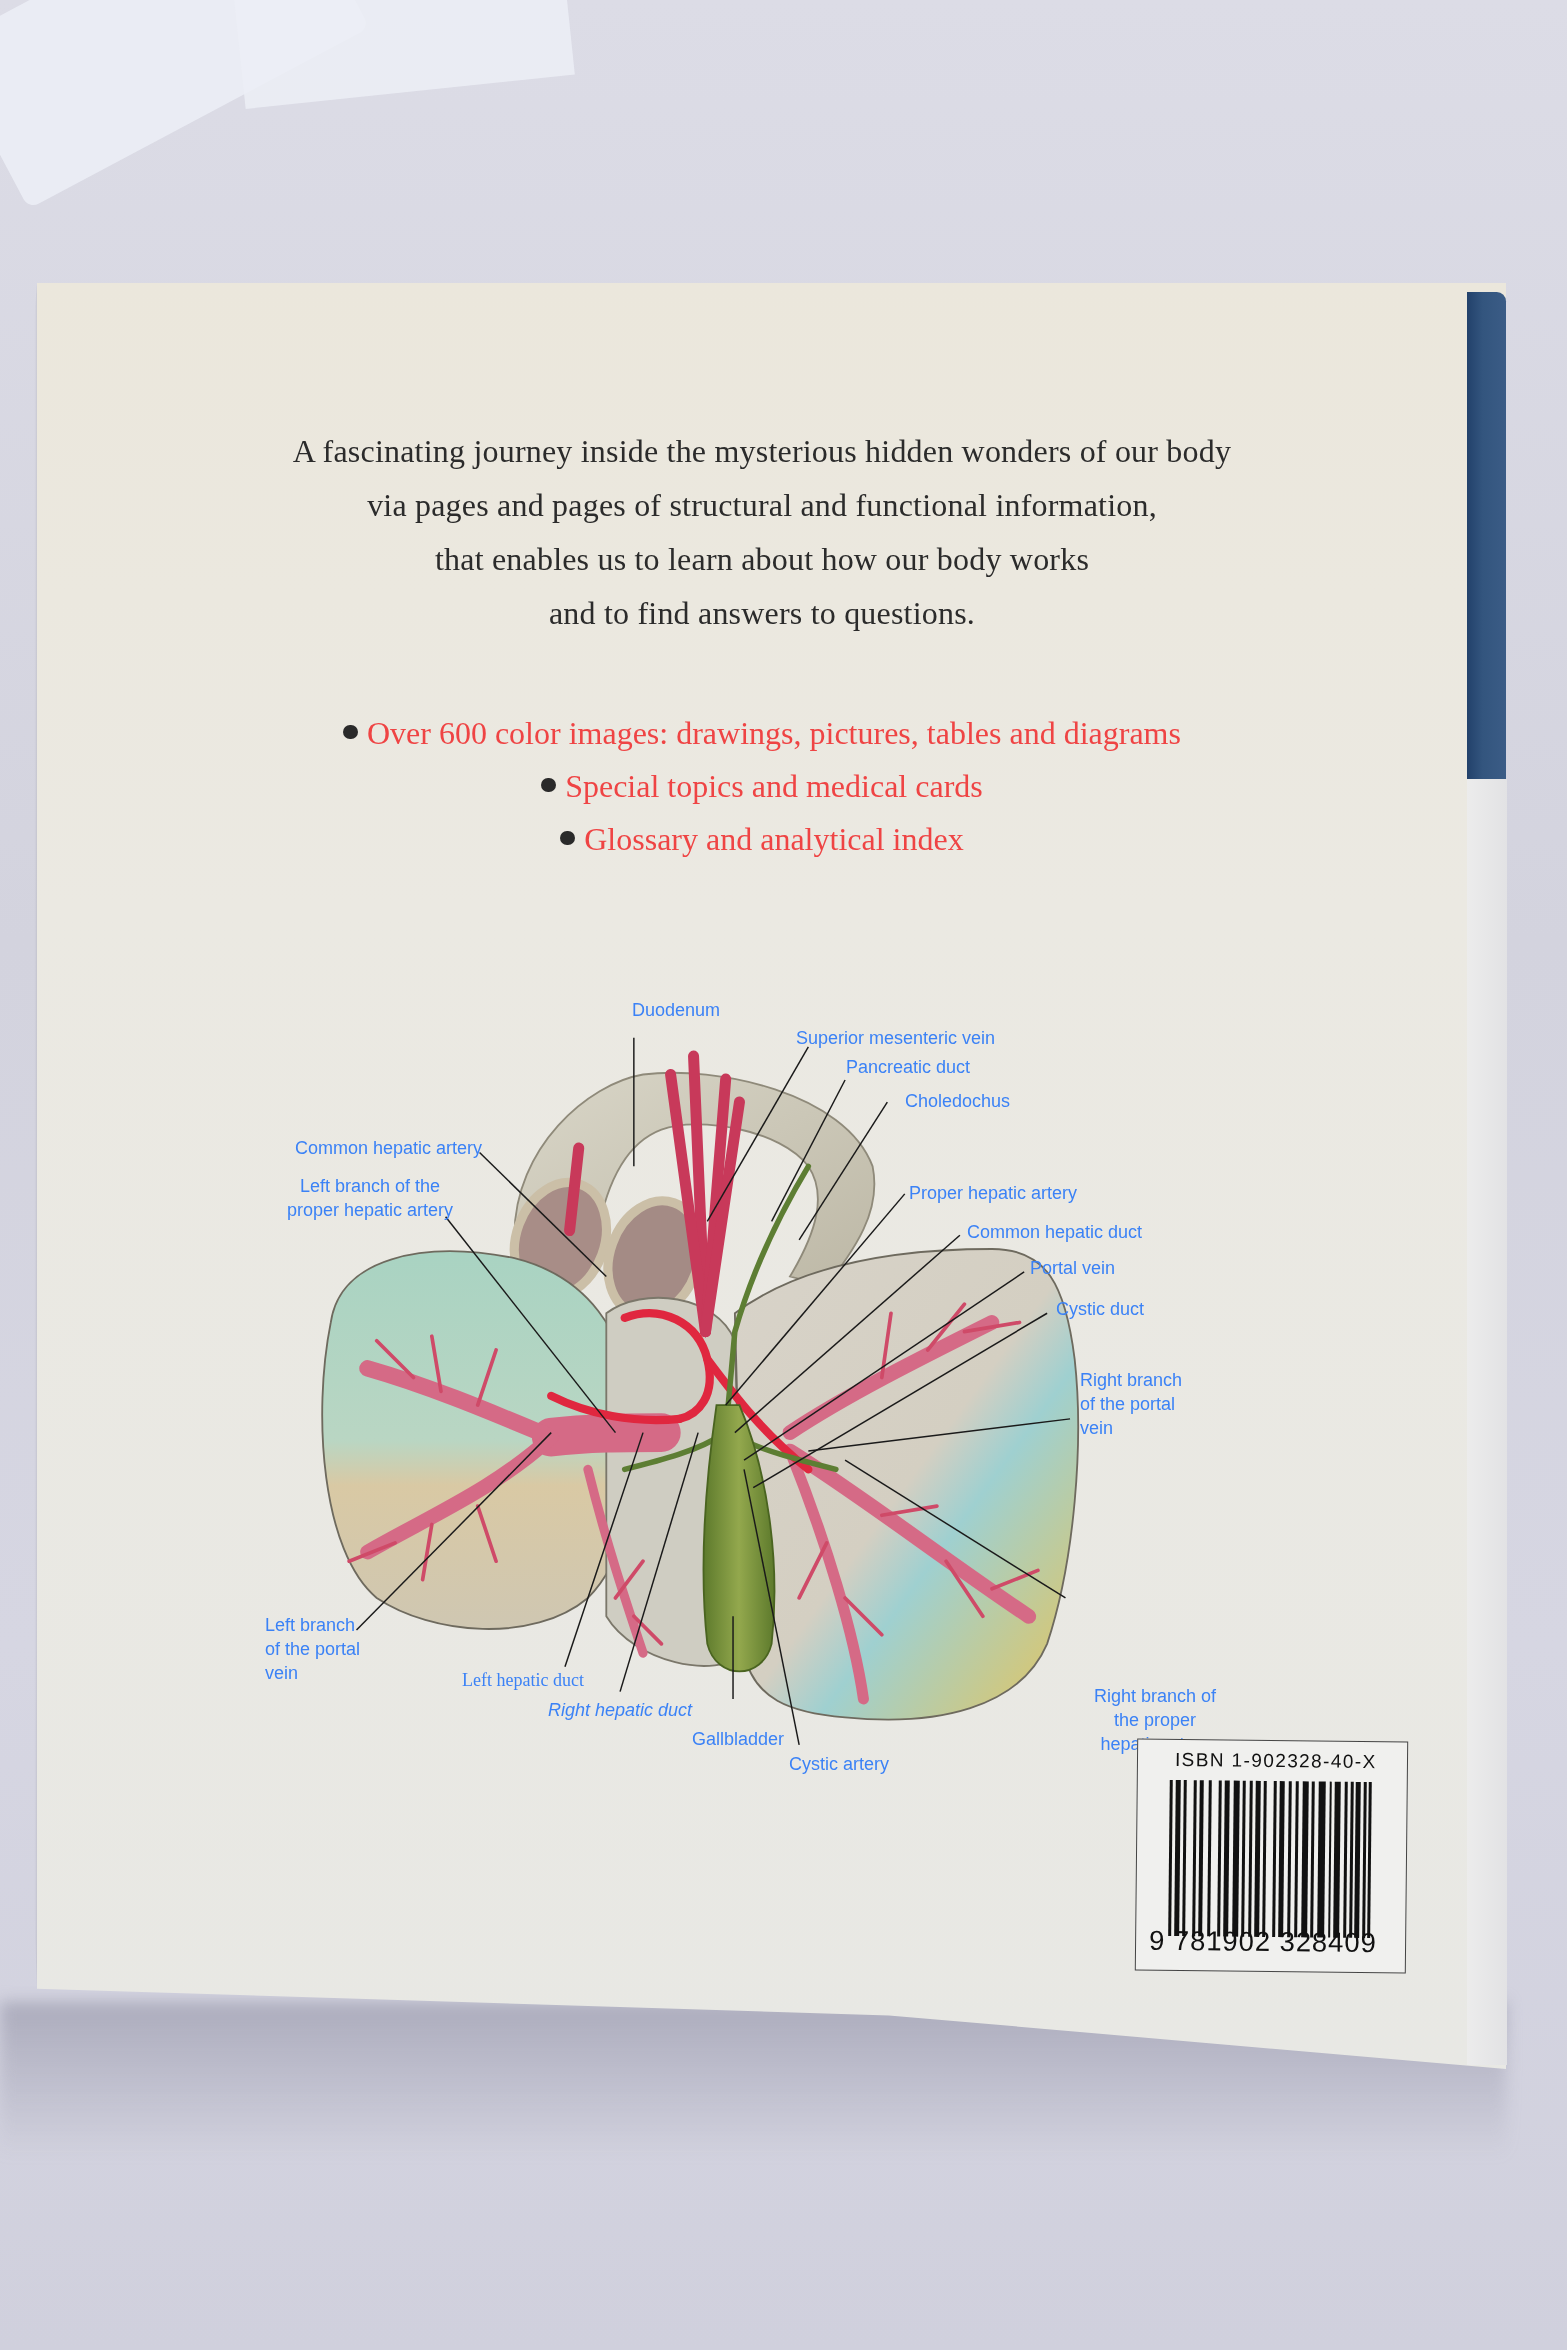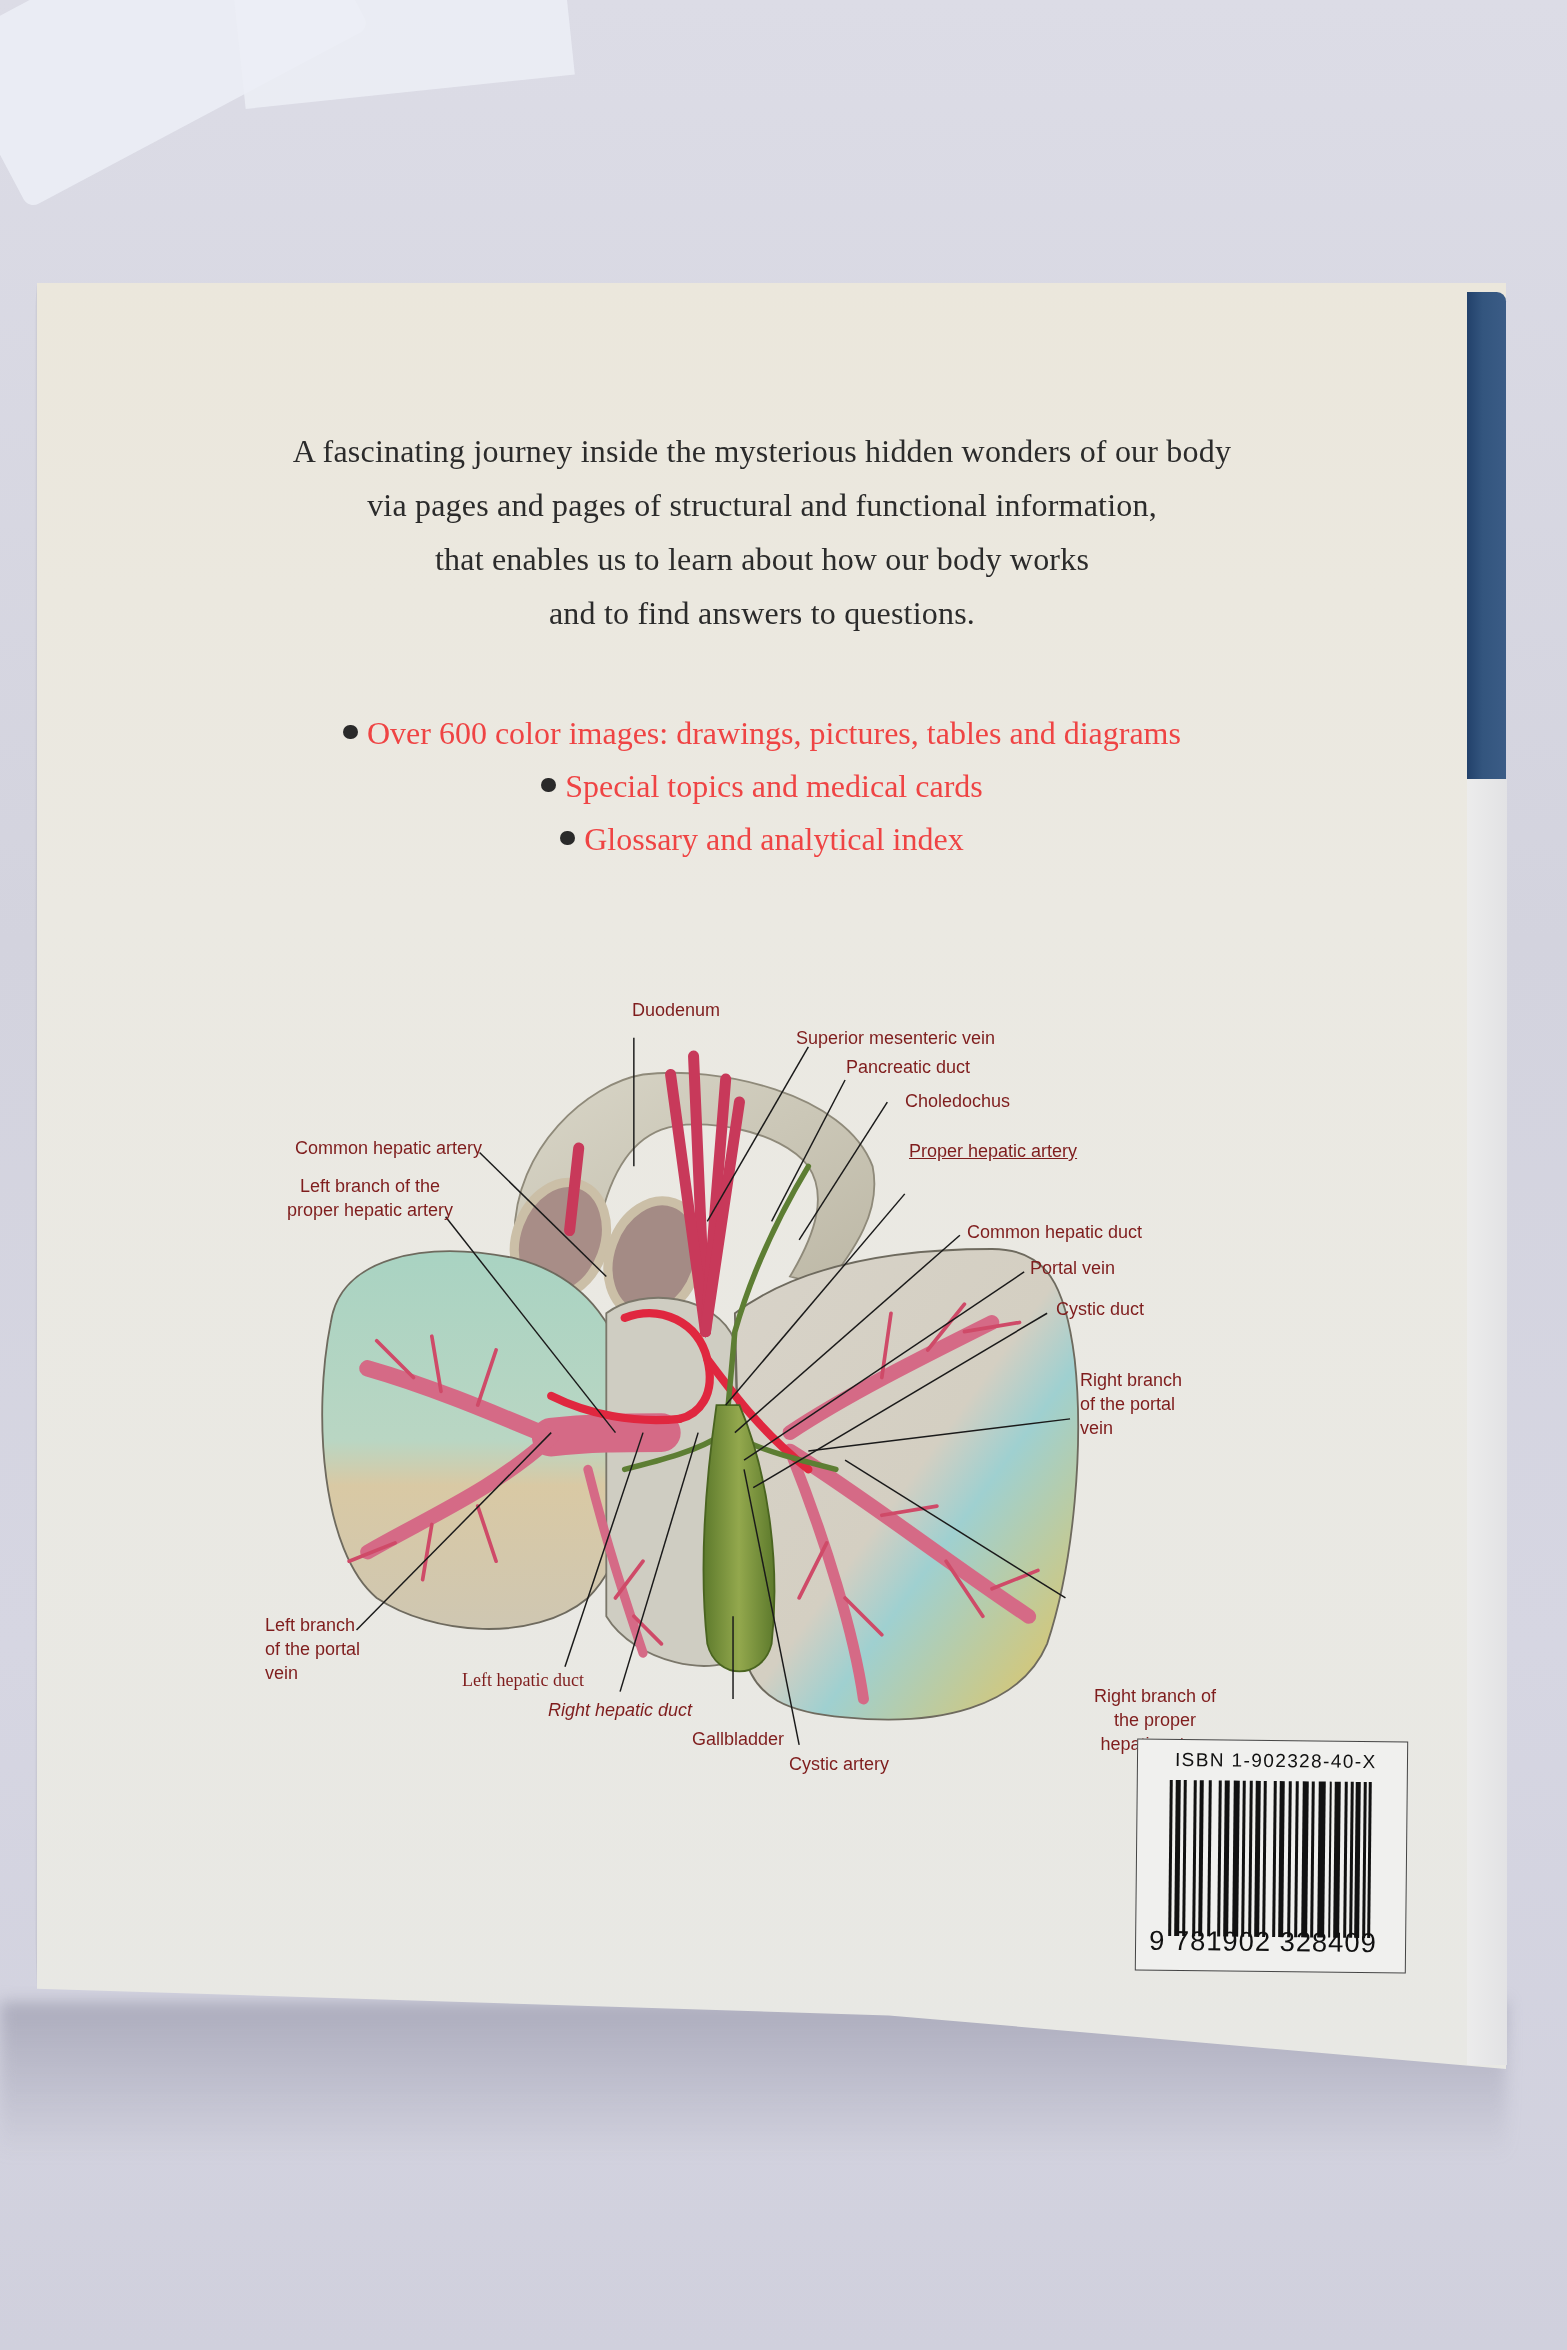--- a/index.html
+++ b/index.html
@@ -41,21 +41,21 @@
     font-family: "Liberation Serif", serif; font-size: 32px; color: #2b2b2b; line-height: 54px;
     letter-spacing: 0.2px;
   }
   .blurb div { white-space: nowrap; }
   .features {
     position: absolute; left: 165px; top: 707px; width: 1194px; text-align: center;
     font-family: "Liberation Serif", serif; font-size: 32px; color: #ef4444; line-height: 53px;
   }
   .features .bullet { display: inline-block; width: 14.7px; height: 14.7px; border-radius: 50%; background: #2a2a2a; margin-right: 9.2px; vertical-align: 4.6px; }
   .diagram { position: absolute; left: 0; top: 0; width: 1568px; height: 2351px; }
-  .lbl { position: absolute; font-size: 18px; color: #7f1d1d; line-height: 24px; white-space: nowrap; }
+  .lbl { position: absolute; font-size: 18px; color: #3b82f6; line-height: 24px; white-space: nowrap; }
   .lbl.ml { white-space: normal; }
   .barcode-box {
     position: absolute; left: 1136px; top: 1740px; width: 269px; height: 230px;
     border: 1.8px solid #444; background: #f0f0ee; transform: rotate(.6deg);
   }
   .isbn { position: absolute; left: 37px; top: 9.2px; font-size: 19px; letter-spacing: 1.4px; color: #111; }
   .bars { position: absolute; left: 32px; top: 40px; width: 230px; height: 156px; display: flex; align-items: flex-start; }
   .bars span { display: inline-block; height: 156px; background: #111; }
   .ean { position: absolute; left: 13px; top: 185px; font-size: 27.5px; color: #111; letter-spacing: 0.9px; }
 </style>
@@ -176,21 +176,21 @@
     <line x1="870" y1="1900" x2="810" y2="1600"></line>
   </g>
 </svg>
 
 <div class="lbl" style="left:632px; top:998px;">Duodenum</div>
 <div class="lbl" style="left:796px; top:1026px;">Superior mesenteric vein</div>
 <div class="lbl" style="left:846px; top:1055px;">Pancreatic duct</div>
 <div class="lbl" style="left:905px; top:1089px;">Choledochus</div>
 <div class="lbl" style="left:295px; top:1136px;">Common hepatic artery</div>
 <div class="lbl ml" style="left:278px; top:1174px; width:184px; text-align:center;">Left branch of the proper hepatic artery</div>
-<div class="lbl" style="left:909px; top:1139px;text-decoration:underline;">Proper hepatic artery</div>
+<div class="lbl" style="left:909px; top:1181px;">Proper hepatic artery</div>
 <div class="lbl" style="left:967px; top:1220px;">Common hepatic duct</div>
 <div class="lbl" style="left:1030px; top:1256px;">Portal vein</div>
 <div class="lbl" style="left:1056px; top:1297px;">Cystic duct</div>
 <div class="lbl ml" style="left:1080px; top:1368px; width:119px;">Right branch of the portal vein</div>
 <div class="lbl ml" style="left:1086px; top:1684px; width:138px;text-align:center;">Right branch of the proper hepatic artery</div>
 <div class="lbl ml" style="left:265px; top:1613px; width:110px;">Left branch of the portal vein</div>
 <div class="lbl" style="left:462px; top:1668px;font-family:Liberation Serif, serif;">Left hepatic duct</div>
 <div class="lbl" style="left:548px; top:1698px;font-style:italic;">Right hepatic duct</div>
 <div class="lbl" style="left:692px; top:1727px;">Gallbladder</div>
 <div class="lbl" style="left:789px; top:1752px;text-align:center;">Cystic artery</div>

